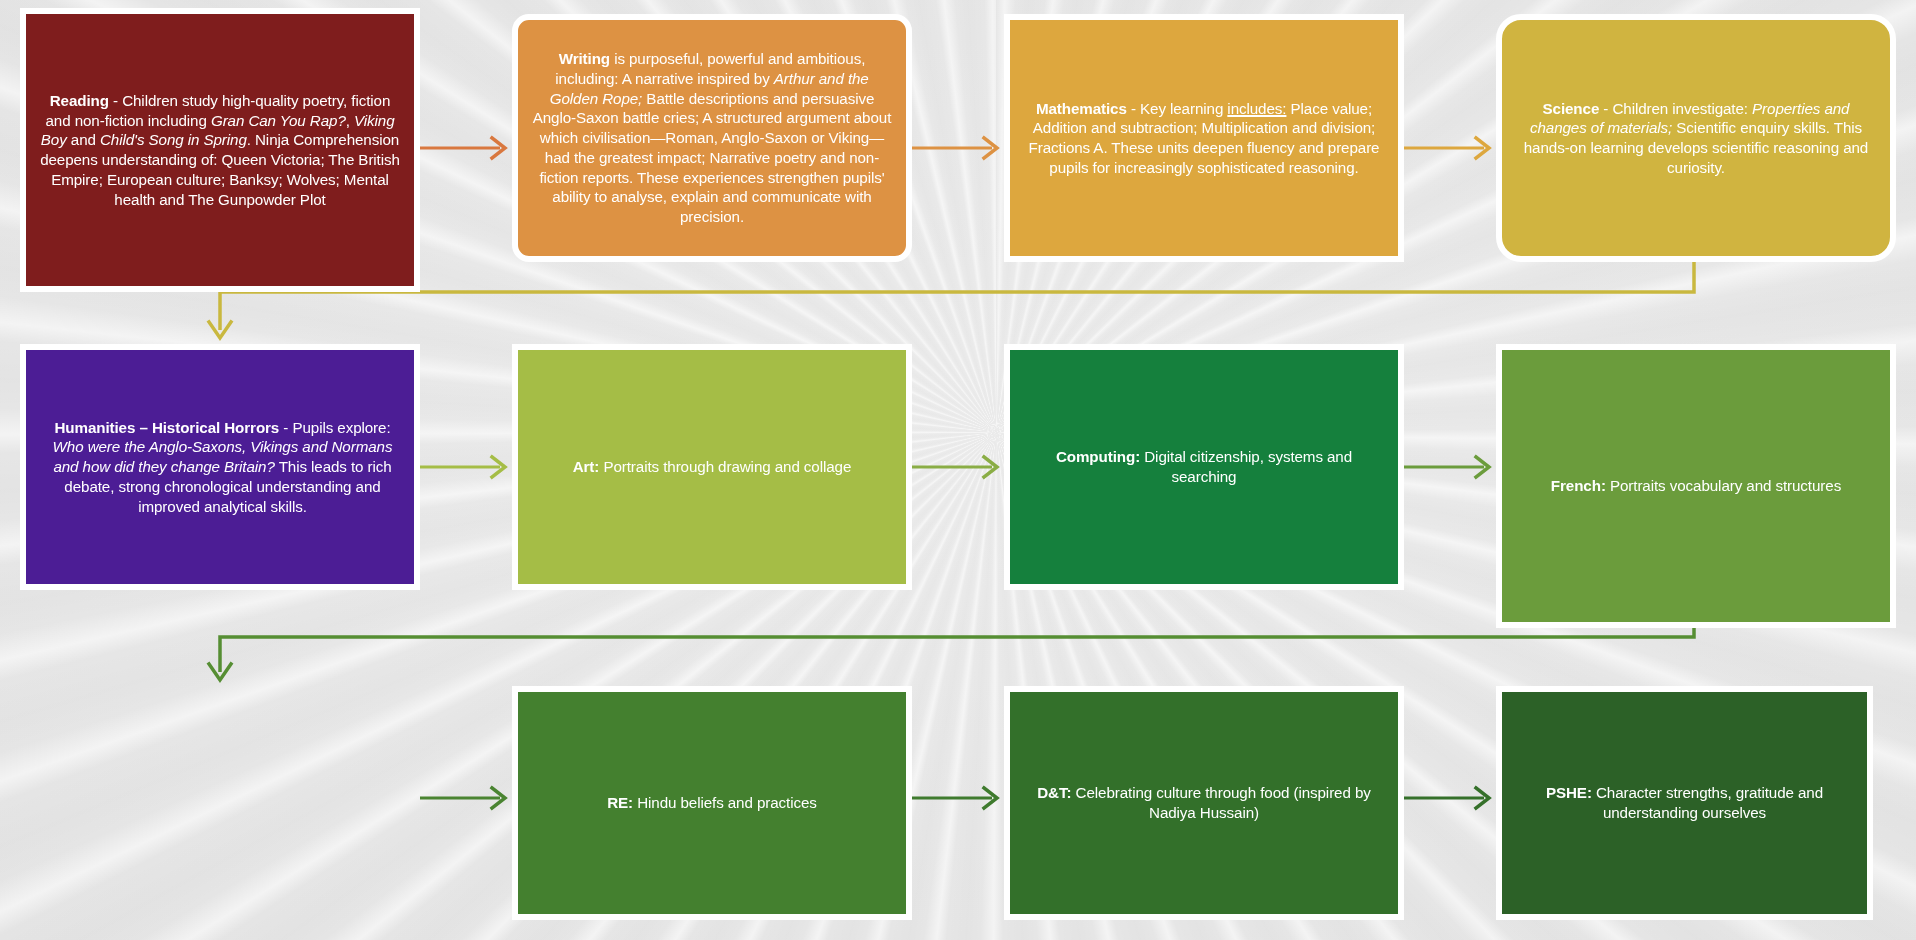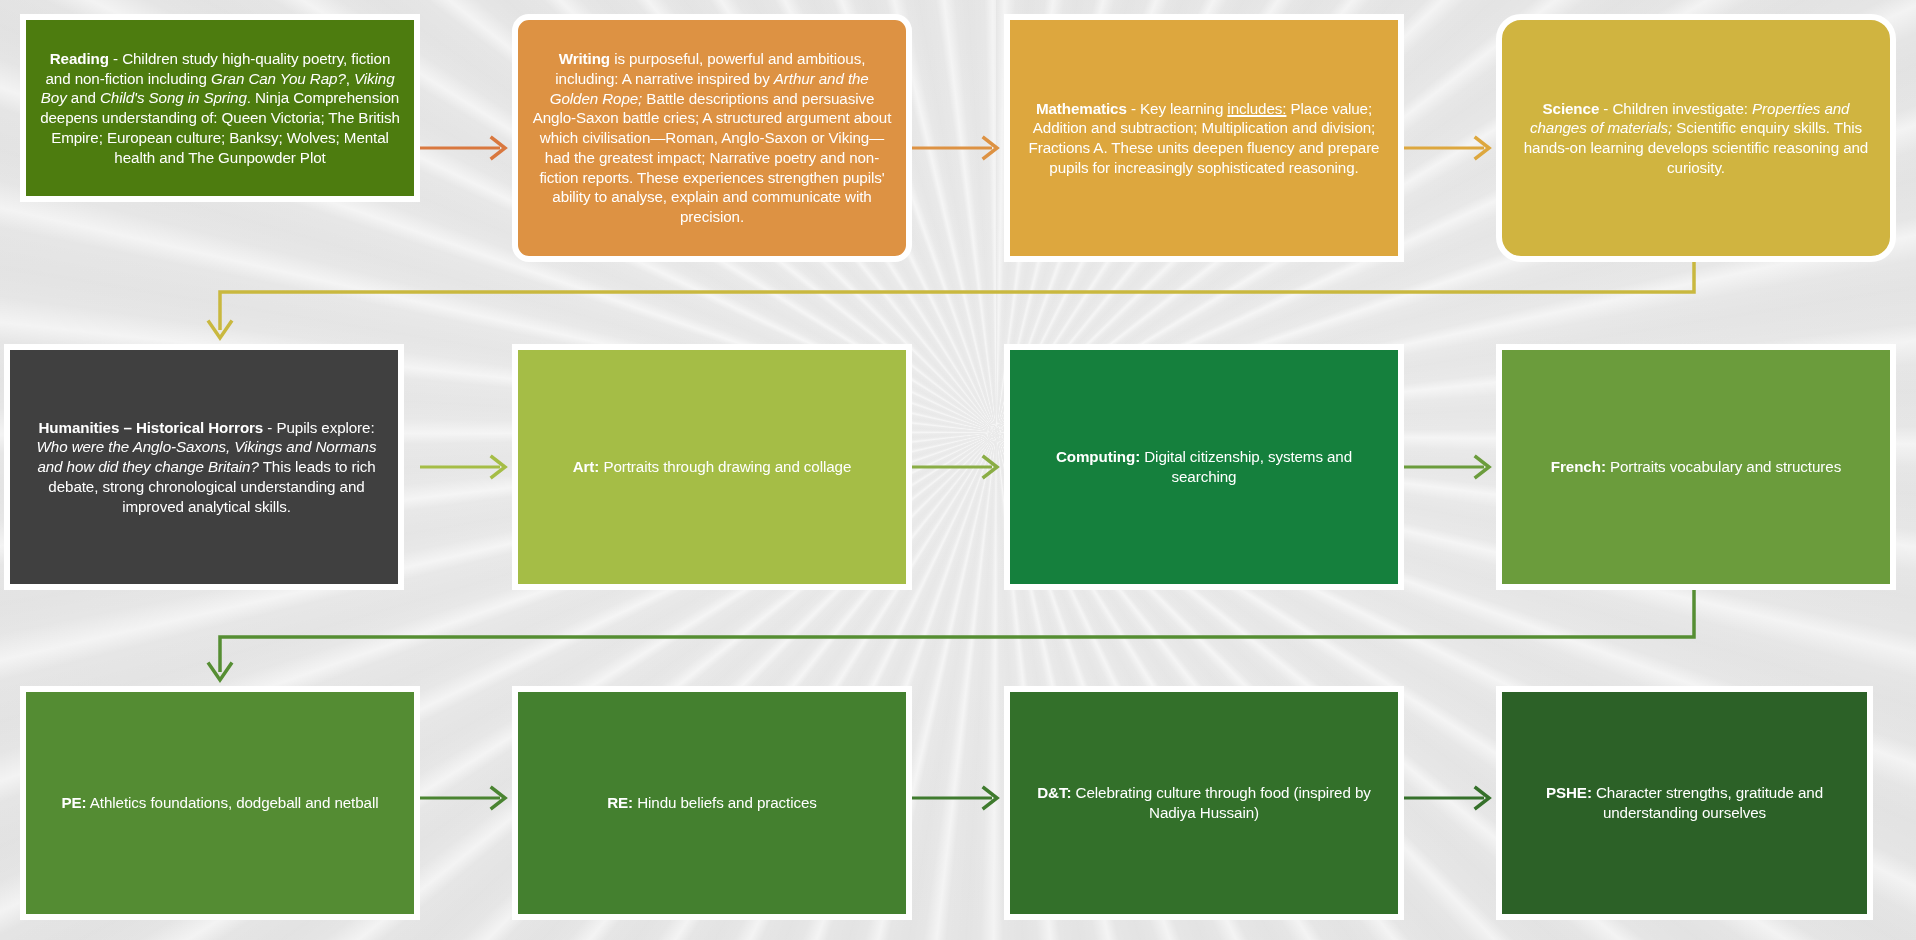--- a/index.html
+++ b/index.html
@@ -97,55 +97,52 @@
     <g>
       <line x1="912" y1="798" x2="992" y2="798" stroke="#3f7b2e" stroke-width="3"></line>
       <polyline points="984,788 997,798 984,808" fill="none" stroke="#3f7b2e" stroke-width="3.5" stroke-linecap="square"></polyline>
     </g>
     <g>
       <line x1="1404" y1="798" x2="1484" y2="798" stroke="#35702a" stroke-width="3"></line>
       <polyline points="1476,788 1489,798 1476,808" fill="none" stroke="#35702a" stroke-width="3.5" stroke-linecap="square"></polyline>
     </g>
   </svg>
 
-  <div class="node" style="left:20px; top:14px; width:400px; height:188px; background:#4d7c0f;">
+  <div class="node" style="left:20px; top:8px; width:400px; height:284px; background:#7f1d1d;">
     <div class="txt"><b>Reading</b> - Children study high-quality poetry, fiction and non-fiction including <i>Gran Can You Rap?</i>, <i>Viking Boy</i> and <i>Child's Song in Spring</i>. Ninja Comprehension deepens understanding of: Queen Victoria;  The British Empire; European culture; Banksy; Wolves; Mental health and The Gunpowder Plot</div>
   </div>
 
   <div class="node" style="left:512px; top:14px; width:400px; height:248px; background:#dd9243;border-radius:17px;">
     <div class="txt"><b>Writing</b> is purposeful, powerful and ambitious, including: A narrative inspired by <i>Arthur and the Golden Rope;</i> Battle descriptions and persuasive Anglo-Saxon battle cries; A structured argument about which civilisation—Roman, Anglo-Saxon or Viking—had the greatest impact; Narrative poetry and non-fiction reports. These experiences strengthen pupils' ability to analyse, explain and communicate with precision.</div>
   </div>
 
   <div class="node" style="left:1004px; top:14px; width:400px; height:248px; background:#dda73e;">
     <div class="txt"><b>Mathematics</b> - Key learning <span class="u-marked">includes:</span> Place value; Addition and subtraction; Multiplication and division; Fractions A. These units deepen fluency and prepare pupils for increasingly sophisticated reasoning.</div>
   </div>
 
   <div class="node" style="left:1496px; top:14px; width:400px; height:248px; background:#d0b440;border-radius:25px;">
     <div class="txt"><b>Science</b> - Children investigate: <i>Properties and changes of materials;</i> Scientific enquiry skills. This hands-on learning develops scientific reasoning and curiosity.</div>
   </div>
 
-  <div class="node" style="left:4px; top:344px; width:400px; height:246px; background:#404040;padding-left:19px;">
+  <div class="node" style="left:20px; top:344px; width:400px; height:246px; background:#4c1d95;padding-left:19px;">
     <div class="txt"><b>Humanities – Historical Horrors</b> - Pupils explore: <i>Who were the Anglo-Saxons, Vikings and Normans and how did they change Britain?</i> This leads to rich debate, strong chronological understanding and improved analytical skills.</div>
   </div>
 
   <div class="node" style="left:512px; top:344px; width:400px; height:246px; background:#a5bd46;align-items:center;">
     <div class="txt"><b>Art:</b> Portraits through drawing and collage</div>
   </div>
 
   <div class="node" style="left:1004px; top:344px; width:400px; height:246px; background:#15803d;">
     <div class="txt"><b>Computing:</b> Digital citizenship, systems and searching</div>
   </div>
 
-  <div class="node" style="left:1496px; top:344px; width:400px; height:246px; background:#6b9c3c;">
+  <div class="node" style="left:1496px; top:344px; width:400px; height:284px; background:#6b9c3c;">
     <div class="txt"><b>French:</b> Portraits vocabulary and structures</div>
   </div>
 
-  <div class="node" style="left:20px; top:686px; width:400px; height:234px; background:#548c33;">
-    <div class="txt"><b>PE:</b> Athletics foundations, dodgeball and netball</div>
-  </div>
 
   <div class="node" style="left:512px; top:686px; width:400px; height:234px; background:#44802f;">
     <div class="txt"><b>RE:</b> Hindu beliefs and practices</div>
   </div>
 
   <div class="node" style="left:1004px; top:686px; width:400px; height:234px; background:#33702a;">
     <div class="txt"><b>D&amp;T:</b> Celebrating culture through food (inspired by Nadiya Hussain)</div>
   </div>
 
   <div class="node" style="left:1496px; top:686px; width:377px; height:234px; background:#2c6127;">

